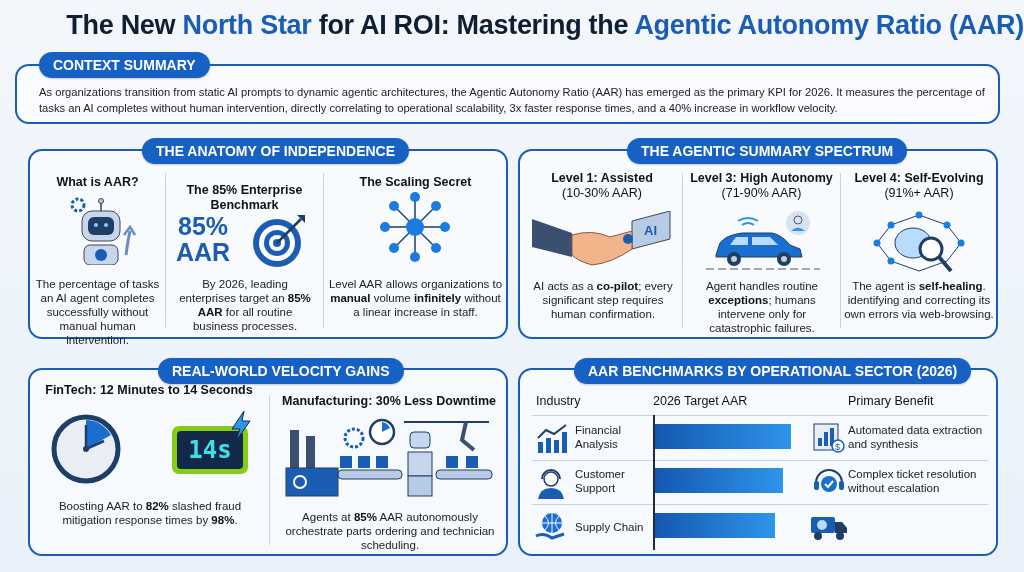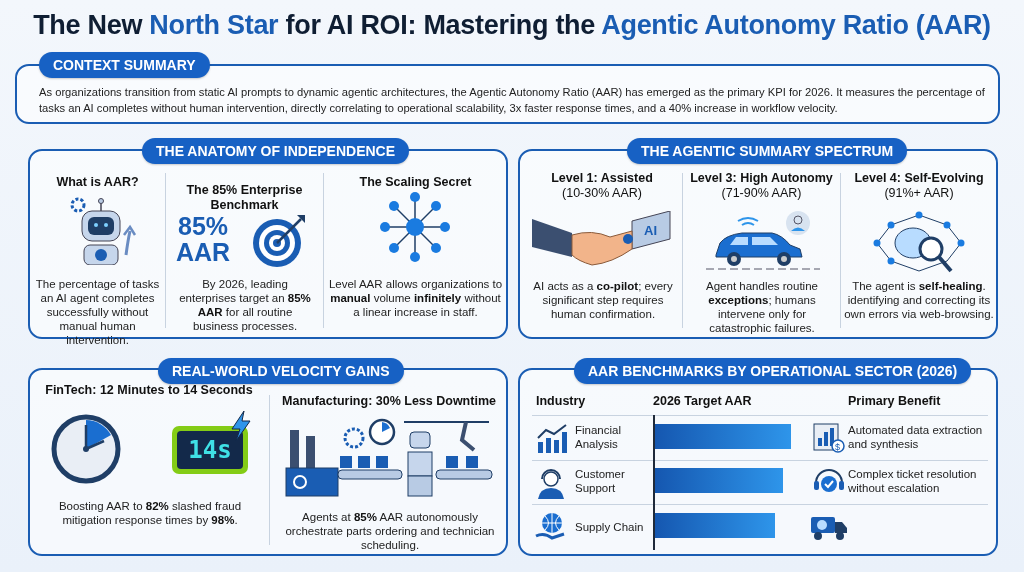--- a/index.html
+++ b/index.html
@@ -1,33 +1,33 @@
 <!DOCTYPE html>
 <html><head>
 <meta charset="utf-8">
 <style>
 *{box-sizing:border-box;margin:0;padding:0}
 body{width:1024px;height:572px;overflow:hidden;background:linear-gradient(180deg,#f3f7fc 0%,#eaf1fa 100%);font-family:"Liberation Sans",sans-serif;color:#1b2533;position:relative}
-.title{position:absolute;top:10px;left:0;width:1024px;text-align:center;font-size:27px;font-weight:bold;color:#0f1e33;letter-spacing:-0.3px}
+.title{position:absolute;top:10px;left:0;width:1024px;text-align:right;font-size:27px;font-weight:bold;color:#0f1e33;letter-spacing:-0.3px}
 .title .hl{color:#1a5db3}
 .panel{position:absolute;border:2px solid #1a5db3;border-radius:14px;background:rgba(255,255,255,0.55)}
 .pill{position:absolute;background:#1761c4;color:#fff;font-weight:bold;font-size:14px;border-radius:14px;padding:5px 14px;white-space:nowrap;box-shadow:0 1px 2px rgba(0,0,0,.2)}
 .ctx{left:15px;top:64px;width:985px;height:60px}
 .ctx .pill{left:22px;top:-14px}
 .ctx p{position:absolute;left:22px;top:18px;width:950px;font-size:11.2px;line-height:16px;color:#222}
 .col{position:absolute;text-align:center}
 .col h3{font-size:12.5px;font-weight:bold;color:#111;line-height:15px}
 .col .sub{font-size:12.5px;color:#111;line-height:15px}
 .col p{font-size:11.5px;line-height:14px;color:#222}
 .col p b{font-weight:bold;color:#111}
 .divider{position:absolute;width:1px;background:#c8d3e0}
 .icon{position:absolute}
 .row-line{position:absolute;height:1px;background:#c8d3e0}
 .bar{position:absolute;height:25px;background:linear-gradient(90deg,#1557b0,#2e95ea)}
-.tbl-hdr{position:absolute;font-size:12.5px;font-weight:bold;color:#111}
+.tbl-hdr{position:absolute;font-size:12.5px;font-weight:normal;color:#111}
 .tbl-txt{position:absolute;font-size:11.5px;line-height:14px;color:#222}
 </style>
 </head>
 <body>
 
 <div class="title"><span>The New </span><span class="hl">North Star</span><span> for AI ROI: Mastering the </span><span class="hl">Agentic Autonomy Ratio (AAR)</span></div>
 
 <div class="panel ctx">
   <div class="pill">CONTEXT SUMMARY</div>
   <p>As organizations transition from static AI prompts to dynamic agentic architectures, the Agentic Autonomy Ratio (AAR) has emerged as the primary KPI for 2026. It measures the percentage of tasks an AI completes without human intervention, directly correlating to operational scalability, 3x faster response times, and a 40% increase in workflow velocity.</p>

